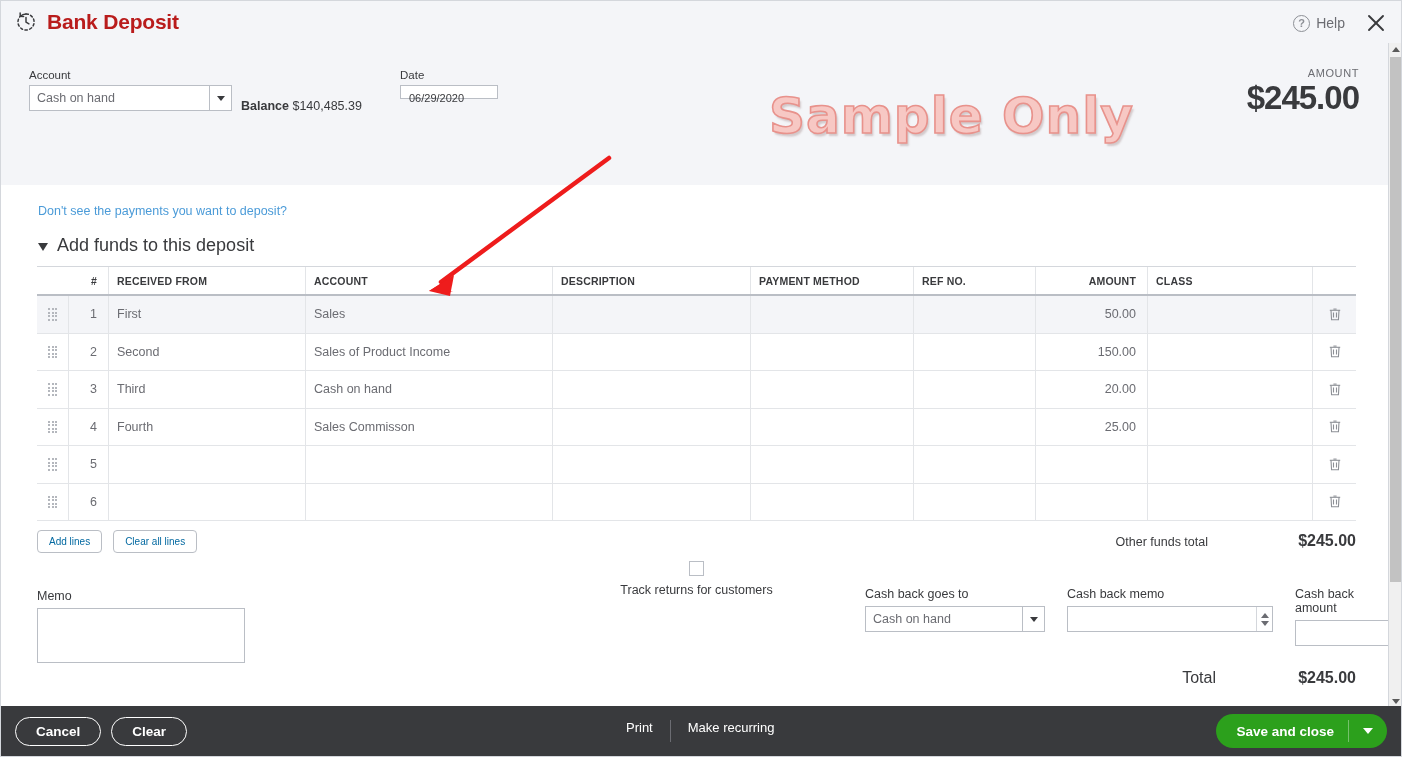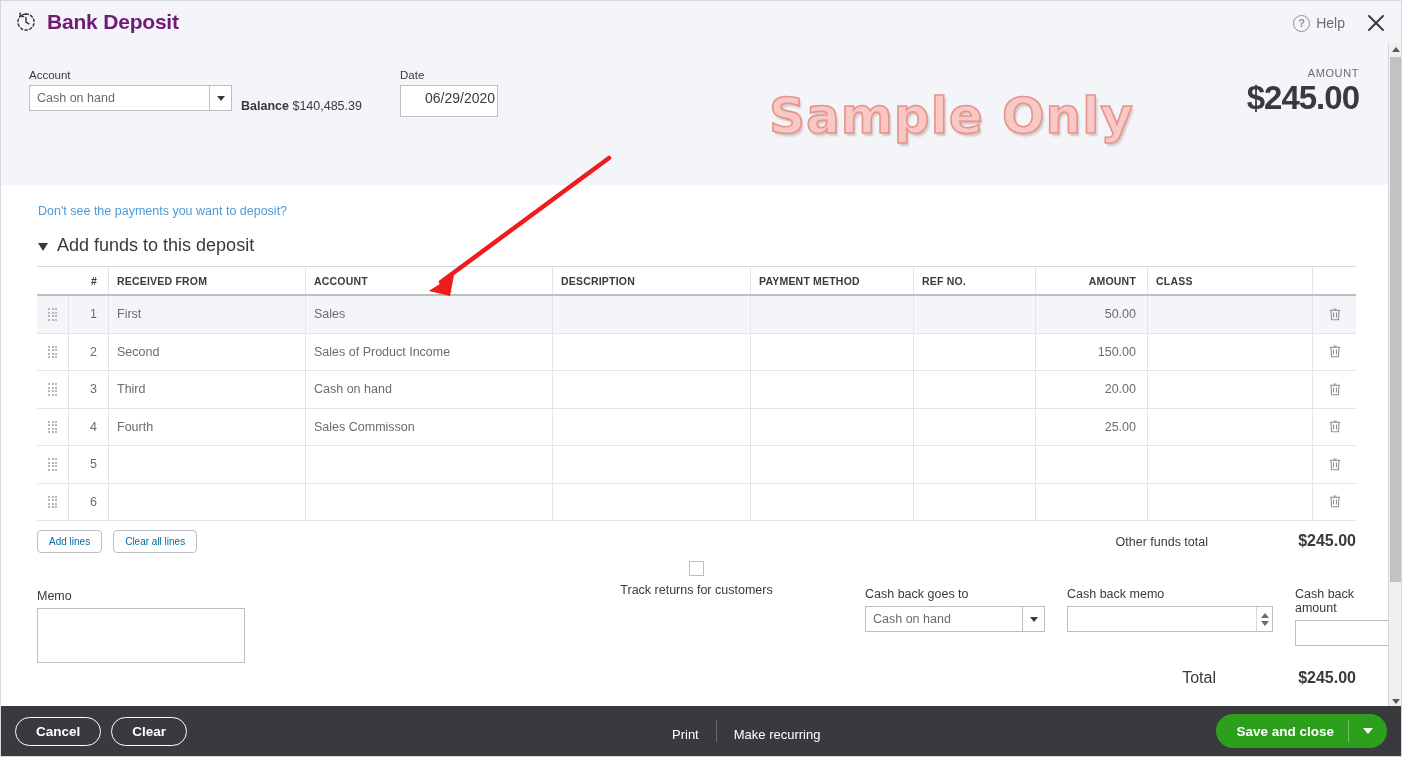--- a/index.html
+++ b/index.html
@@ -24,21 +24,21 @@
     background: #f4f5f8;
     display: flex; align-items: center;
   }
   .title-icon {
     margin-left: 12px; width: 26px; height: 26px;
     display: flex; align-items: center; justify-content: center;
     color: #393a3d;
   }
   .title-text {
     margin-left: 8px;
-    font-size: 21px; font-weight: bold; color: #701a75;
+    font-size: 21px; font-weight: bold; color: #b91c1c;
     letter-spacing: -0.2px;
   }
   .title-right {
     position: absolute; right: 14px; top: 9px;
     display: flex; align-items: center; gap: 10px;
   }
   .help-btn {
     display: flex; align-items: center; gap: 6px;
     color: #6b6c72; font-size: 14px; cursor: pointer;
   }
@@ -80,23 +80,23 @@
   }
   .caret { width: 0; height: 0; border-left: 4px solid transparent;
            border-right: 4px solid transparent; border-top: 5px solid #393a3d; }
   .balance-row {
     position: absolute; left: 240px; top: 56px;
     font-size: 12.5px; color: #393a3d; white-space: nowrap; text-align: center;
   }
   .balance-row b { font-weight: bold; }
   .date-group { position: absolute; left: 399px; top: 26px; }
   .date-input {
-    width: 98px; height: 32px; border: 1px solid #babec5;
-    background: #ffffff; font-size: 14px; color: #393a3d;
-    padding-left: 24px; line-height: 24px;
+    width: 98px; height: 14px; border: 1px solid #babec5;
+    background: #ffffff; font-size: 11px; color: #393a3d;
+    padding-left: 8px; line-height: 24px;
   }
   .amount-group {
     position: absolute; right: 32px; top: 24px; text-align: right;
   }
   .amount-label {
     font-size: 11px; color: #6b6c72; letter-spacing: 0.6px;
   }
   .amount-value {
     font-size: 33px; font-weight: bold; color: #393a3d;
     line-height: 1.1; margin-top: 1px; letter-spacing: -1px;
@@ -261,21 +261,21 @@
     width: 1402px; height: 50px; background: #393a3d;
     display: flex; align-items: center;
   }
   .pill-btn {
     border: 1.4px solid #ffffff; border-radius: 20px; background: transparent;
     color: #ffffff; font-size: 13.5px; font-weight: bold;
     padding: 6px 20px; font-family: "Liberation Sans", sans-serif; cursor: pointer;
   }
   .footer-left { display: flex; gap: 10px; margin-left: 14px; }
   .footer-center {
-    position: absolute; left: 654px; display: flex; align-items: flex-end; gap: 0;
+    position: absolute; left: 608px; display: flex; align-items: flex-start; gap: 0;
   }
   .flat-link {
     color: #ffffff; font-size: 13px; padding: 0 17px; cursor: pointer;
   }
   .fsep { width: 1px; height: 22px; background: #6b6c72; }
   .save-btn {
     position: absolute; right: 16px;
     display: flex; align-items: center;
     background: #2ca01c; border-radius: 20px;
     height: 34px; cursor: pointer;

